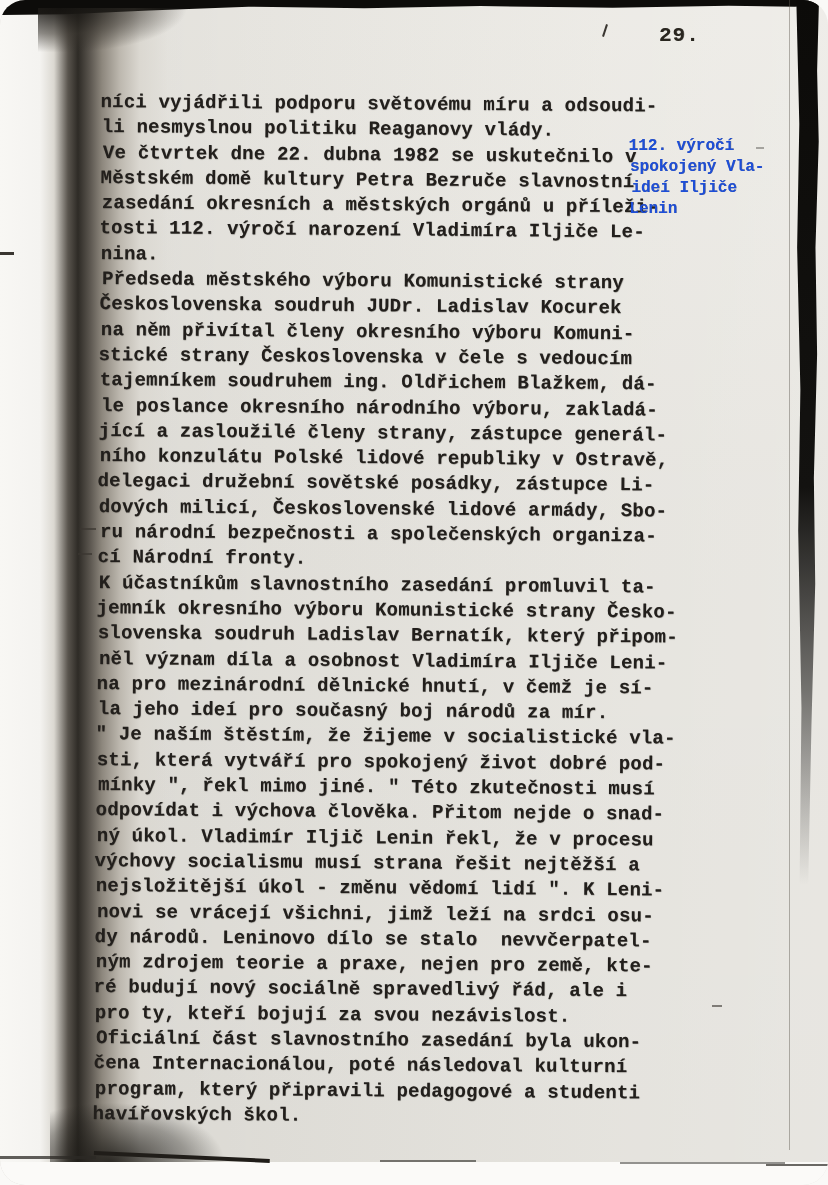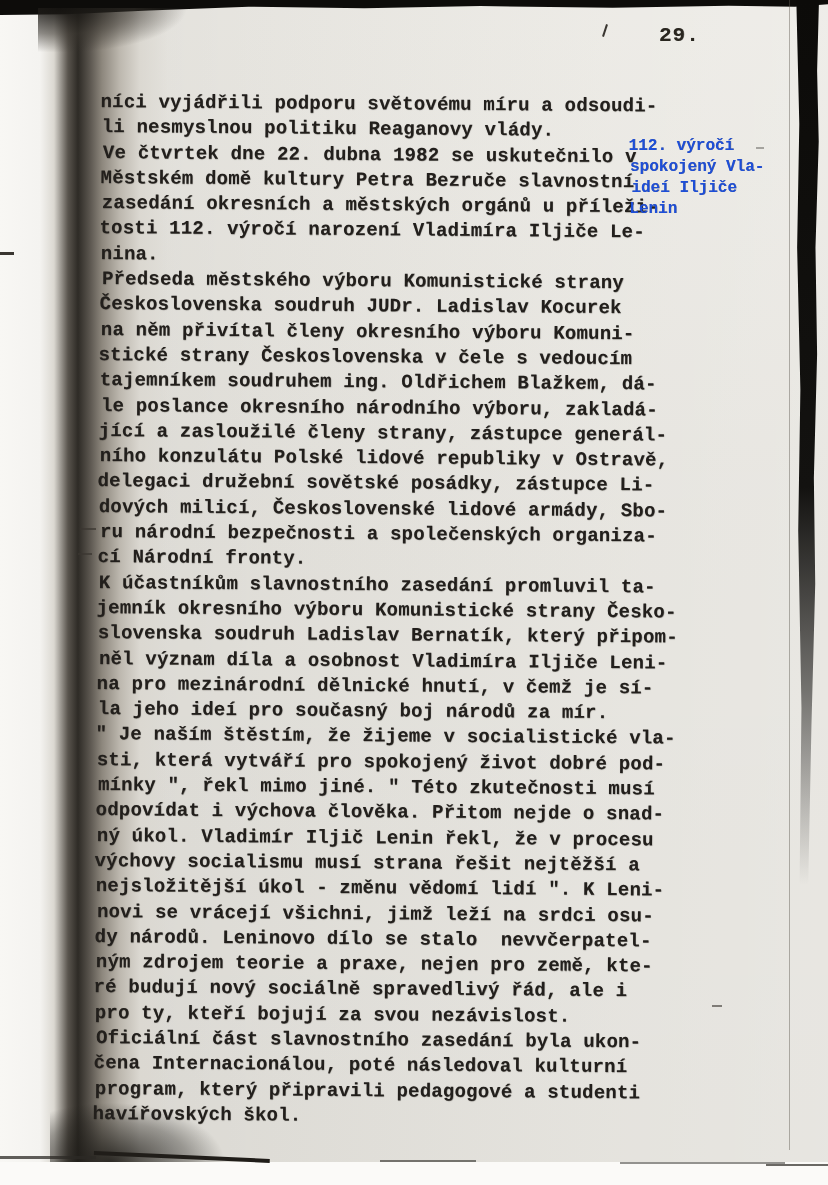--- a/index.html
+++ b/index.html
@@ -1,19 +1,20 @@
 <!DOCTYPE html>
 <html><head>
 <meta charset="utf-8">
 <style>
   html,body{margin:0;padding:0;background:#faf9f7;}
   .scan{
     position:relative;width:828px;height:1185px;overflow:hidden;
     background:#e9e7e1;
     font-family:"Liberation Mono","DejaVu Sans Mono",monospace;
+    border-radius:25px;
   }
   
   .paper-tone{
     position:absolute;inset:0;
     background:
       linear-gradient(90deg, rgba(0,0,0,0.05) 0%, rgba(0,0,0,0.02) 30%, rgba(255,255,255,0.10) 75%, rgba(255,255,255,0.18) 100%),
       linear-gradient(180deg, rgba(255,255,255,0.10) 0%, rgba(0,0,0,0.02) 40%, rgba(0,0,0,0.03) 100%);
   }
   
   .top-band{

